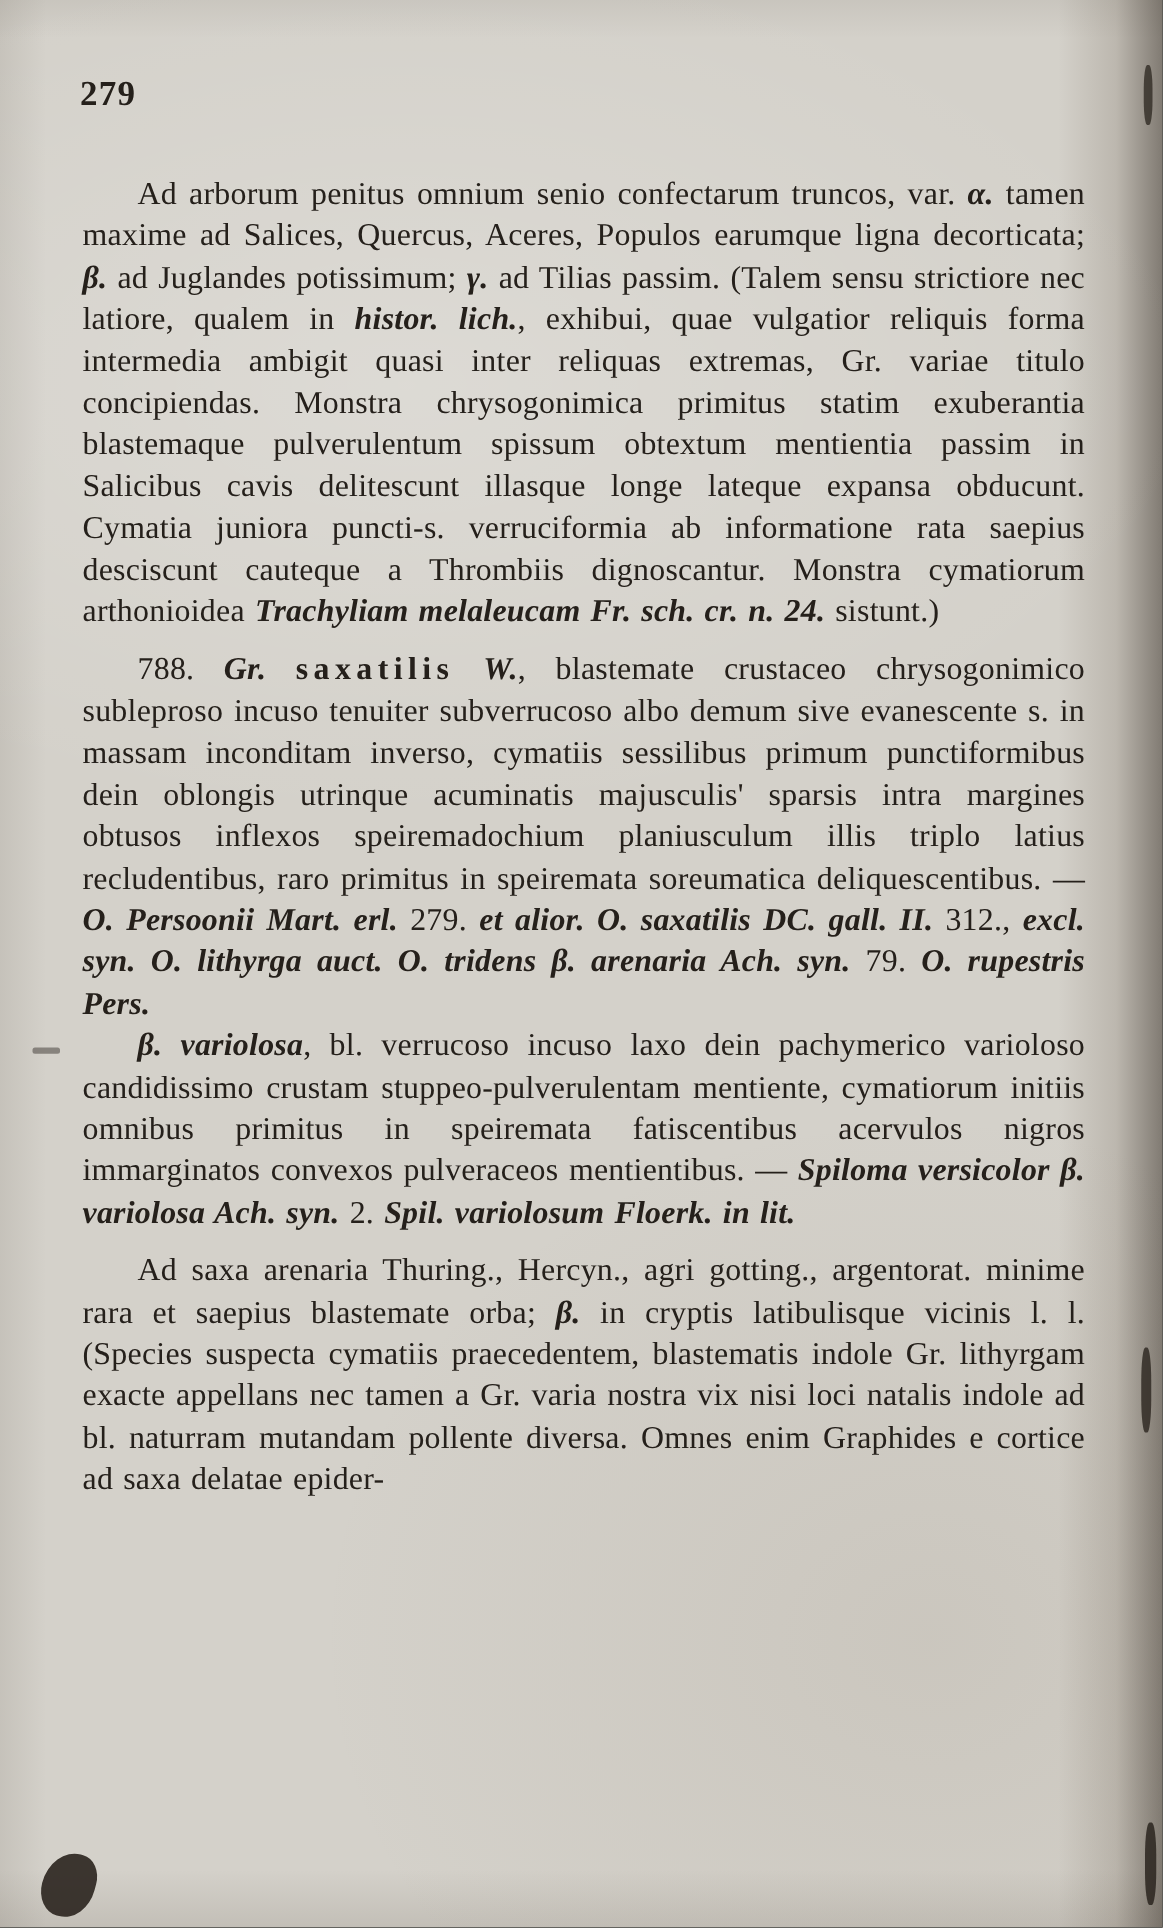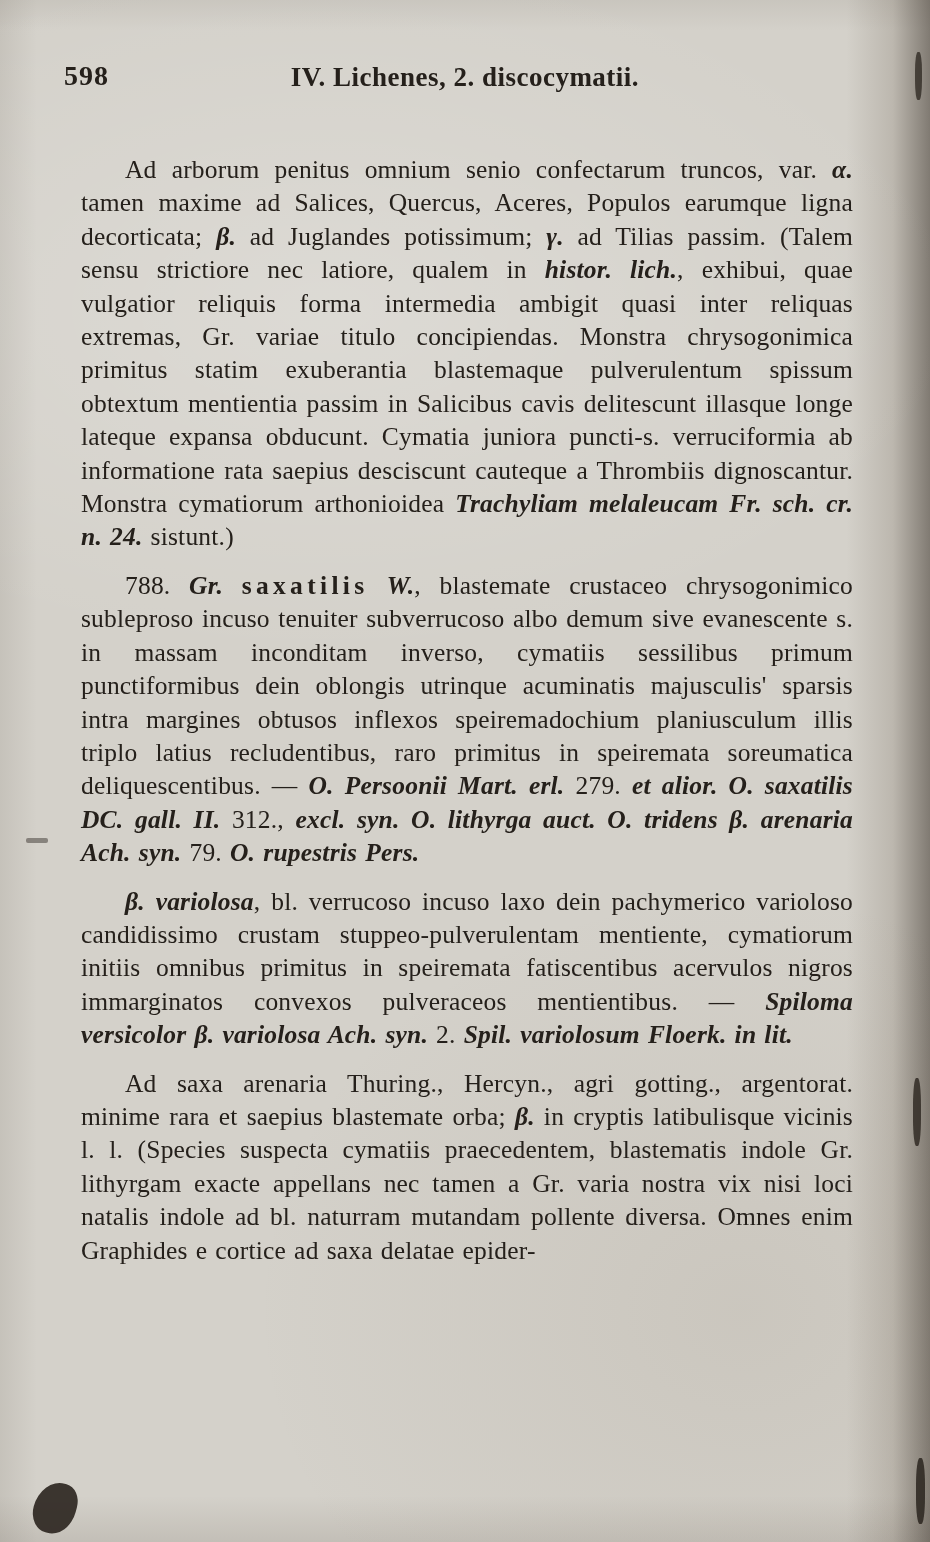--- a/index.html
+++ b/index.html
@@ -45,21 +45,21 @@
 
   .text-body {
     padding: 32px 62px 0 66px;
     text-align: justify;
     font-size: 25.5px;
     line-height: 33.4px;
     letter-spacing: 0.2px;
     word-spacing: 1.5px;
   }
   p.para {
-    margin: 15px;
+    margin: 0;
   }
   p.para.indent { text-indent: 44px; }
   p.para.gap { margin-top: 13px; }
 
   .run-n  { font-style: normal; }
   .run-i  { font-style: italic; font-weight: 600; }
   .run-b  { font-style: normal; font-weight: normal; }
   .run-bi { font-style: italic; font-weight: bold; }
   .run-bis { font-weight: bold; letter-spacing: 0.17em; }
 
@@ -82,22 +82,21 @@
     left: 26px; top: 838px; width: 22px; height: 5px;
     opacity: 0.45; border-radius: 2px;
   }
 </style>
 </head>
 <body>
 
 <div class="page">
 
   <div class="header">
-    <span class="page-number">598</span>
-    <div class="running-title">IV. Lichenes, 2. discocymatii.</div>
+    <span class="page-number">279</span>
   </div>
 
   <div class="text-body">
       <p class="para indent"><span class="run-n">Ad arborum penitus omnium senio confectarum truncos, var. </span><span class="run-i">α.</span><span class="run-n"> tamen maxime ad Salices, Quercus, Aceres, Populos earumque ligna decorticata; </span><span class="run-i">β.</span><span class="run-n"> ad Juglandes potissimum; </span><span class="run-i">γ.</span><span class="run-n"> ad Tilias passim. (Talem sensu strictiore nec latiore, qualem in </span><span class="run-i">histor. lich.</span><span class="run-n">, exhibui, quae vulgatior reliquis forma intermedia ambigit quasi inter reliquas extremas, Gr. variae titulo concipiendas. Monstra chrysogonimica primitus statim exuberantia blastemaque pulverulentum spissum obtextum mentientia passim in Salicibus cavis delitescunt illasque longe lateque expansa obducunt. Cymatia juniora puncti-s. verruciformia ab informatione rata saepius desciscunt cauteque a Thrombiis dignoscantur. Monstra cymatiorum arthonioidea </span><span class="run-bi">Trachyliam melaleucam Fr. sch. cr. n. 24.</span><span class="run-n"> sistunt.)</span></p>
       <p class="para indent gap"><span class="run-b">788. </span><span class="run-bi">Gr. </span><span class="run-bis">saxatilis</span><span class="run-bi"> W.</span><span class="run-n">, blastemate crustaceo chrysogonimico subleproso incuso tenuiter subverrucoso albo demum sive evanescente s. in massam inconditam inverso, cymatiis sessilibus primum punctiformibus dein oblongis utrinque acuminatis majusculis' sparsis intra margines obtusos inflexos speiremadochium planiusculum illis triplo latius recludentibus, raro primitus in speiremata soreumatica deliquescentibus. — </span><span class="run-i">O. Persoonii Mart. erl. </span><span class="run-b">279. </span><span class="run-i">et alior. O. saxatilis DC. gall. II. </span><span class="run-b">312., </span><span class="run-i">excl. syn. O. lithyrga auct. O. tridens β. arenaria Ach. syn. </span><span class="run-b">79. </span><span class="run-i">O. rupestris Pers.</span></p>
       <p class="para indent"><span class="run-bi">β. variolosa</span><span class="run-n">, bl. verrucoso incuso laxo dein pachymerico varioloso candidissimo crustam stuppeo-pulverulentam mentiente, cymatiorum initiis omnibus primitus in speiremata fatiscentibus acervulos nigros immarginatos convexos pulveraceos mentientibus. — </span><span class="run-i">Spiloma versicolor β. variolosa Ach. syn. </span><span class="run-b">2. </span><span class="run-i">Spil. variolosum Floerk. in lit.</span></p>
       <p class="para indent gap"><span class="run-n">Ad saxa arenaria Thuring., Hercyn., agri gotting., argentorat. minime rara et saepius blastemate orba; </span><span class="run-i">β.</span><span class="run-n"> in cryptis latibulisque vicinis l. l. (Species suspecta cymatiis praecedentem, blastematis indole Gr. lithyrgam exacte appellans nec tamen a Gr. varia nostra vix nisi loci natalis indole ad bl. naturram mutandam pollente diversa. Omnes enim Graphides e cortice ad saxa delatae epider-</span></p>
     </div>
 
   <div class="artifact tick-top-right"></div>

